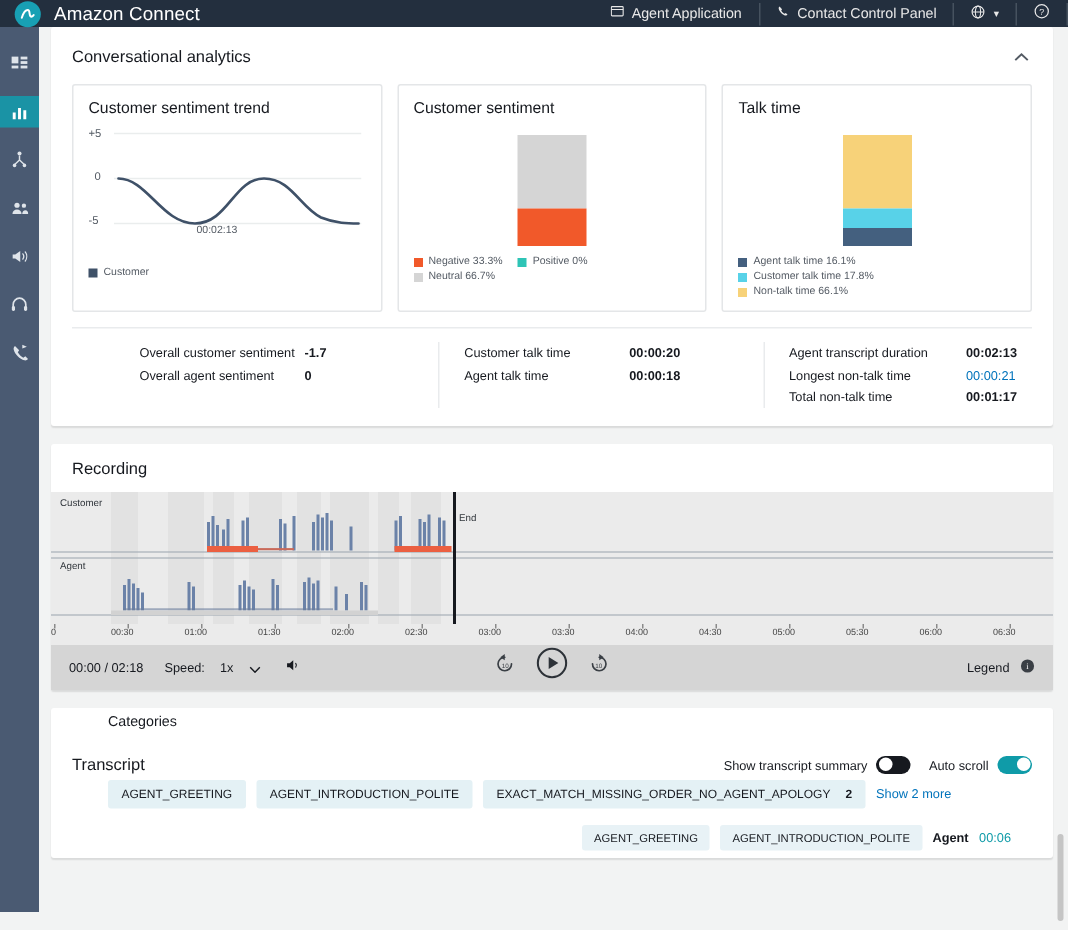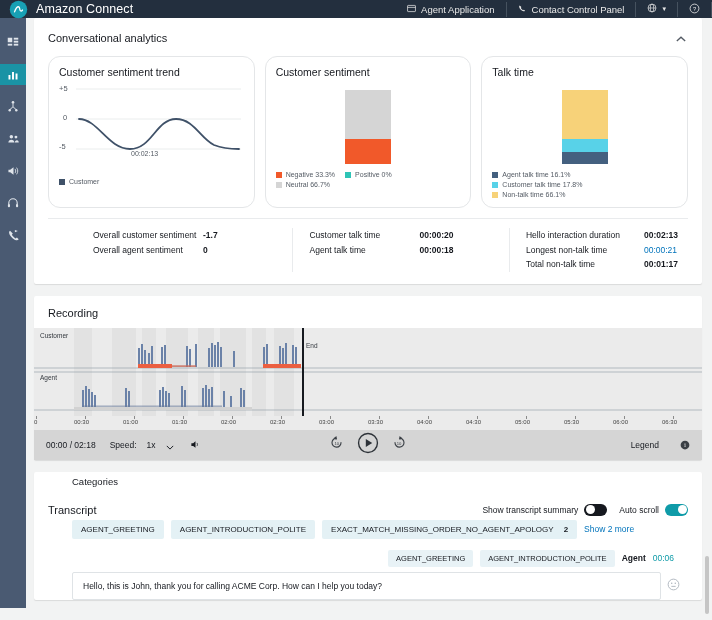--- a/index.html
+++ b/index.html
@@ -43,21 +43,21 @@
     box-shadow: 0 1px 1px rgba(0,0,0,.10);
   }
   .panel-title {
     font-size: 11px; color: #16191f; padding: 11px 14px 9px 14px; font-weight: 400;
   }
   
   #analytics-head { display: flex; align-items: center; }
   #collapse-btn { margin-left: auto; padding: 10px 16px; cursor: pointer; }
   #cards-row { display: flex; gap: 10px; padding: 0 14px 10px 14px; }
   .card {
-    flex: 1; border: 1px solid #e4e6e8; border-radius: 12px;
+    flex: 1; border: 1px solid #e4e6e8; border-radius: 2px;
     padding: 9px 10px 8px 10px; min-height: 152px; background: #fff;
   }
   .card-title { font-size: 10.5px; color: #16191f; margin-bottom: 6px; }
   
   .trend-wrap { position: relative; height: 82px; }
   .trend-label {
     position: absolute; font-size: 7.5px; color: #545b64; left: 0;
   }
   .trend-time { position: absolute; font-size: 7px; color: #545b64; }
   
@@ -88,21 +88,21 @@
   #end-label { position: absolute; font-size: 6.5px; color: #32373d; z-index: 5; }
   #controls {
     height: 30px; background: #d5d5d5; display: flex; align-items: center;
     padding: 0 12px; gap: 10px; position: relative;
   }
   .ctrl-text { font-size: 8.5px; color: #16191f; }
   #center-controls {
     position: absolute; left: 0; right: 0; display: flex;
     justify-content: center; align-items: center; gap: 13px;
   }
-  #legend-btn { margin-left: auto; display: flex; align-items: center; gap: 21px; z-index: 2; }
+  #legend-btn { margin-left: auto; display: flex; align-items: center; gap: 7px; z-index: 2; }
   
   #transcript-panel { margin-top: 12px; }
   #transcript-head { display: flex; align-items: center; padding: 11px 14px 4px 14px; }
   #toggles { margin-left: auto; display: flex; align-items: center; gap: 12px; }
   .toggle-grp { display: flex; align-items: center; gap: 6px; font-size: 8.5px; color: #16191f; }
   .toggle { width: 23px; height: 12px; border-radius: 6px; position: relative; }
   .toggle.off { background: #16191f; }
   .toggle.on { background: #0f9ba8; }
   .knob { position: absolute; width: 9px; height: 9px; border-radius: 50%; background: #fff; top: 1.5px; }
   .toggle.off .knob { left: 1.5px; }
@@ -344,21 +344,21 @@
             <span class="metric-label">Customer talk time</span>
             <span class="metric-value">00:00:20</span>
           </div>
           <div class="metric-row">
             <span class="metric-label">Agent talk time</span>
             <span class="metric-value">00:00:18</span>
           </div>
         </div>
         <div class="metric-col">
           <div class="metric-row">
-            <span class="metric-label" style="width:118px">Hello interaction duration</span>
+            <span class="metric-label" style="width:118px">Agent transcript duration</span>
             <span class="metric-value">00:02:13</span>
           </div>
           <div class="metric-row">
             <span class="metric-label" style="width:118px">Longest non-talk time</span>
             <span class="metric-value link">00:00:21</span>
           </div>
           <div class="metric-row">
             <span class="metric-label" style="width:118px">Total non-talk time</span>
             <span class="metric-value">00:01:17</span>
           </div>
@@ -555,29 +555,18 @@
         <span class="show-more">Show 2 more</span>
       </div>
 
       <div id="msg-meta">
         <span class="chip-sm">AGENT_GREETING</span>
         <span class="chip-sm">AGENT_INTRODUCTION_POLITE</span>
         <span class="speaker">Agent</span>
         <span class="msg-time">00:06</span>
       </div>
 
-      <div id="msg-row">
-        <div id="msg-bubble">Hello, this is John, thank you for calling ACME Corp. How can I help you today?</div>
-        <span>
-          <svg width="13" height="13" viewBox="0 0 16 16">
-              <circle cx="8" cy="8" r="6.6" stroke="#aab2bb" stroke-width="1.1" fill="none"></circle>
-              <circle cx="5.8" cy="6.4" r=".9" fill="#aab2bb"></circle>
-              <circle cx="10.2" cy="6.4" r=".9" fill="#aab2bb"></circle>
-              <line x1="5.4" y1="10.3" x2="10.6" y2="10.3" stroke="#aab2bb" stroke-width="1.1"></line>
-            </svg>
-        </span>
-      </div>
 
       <div id="scrollbar" style="top:556px;height:58px"></div>
     </div>
 
   </div>
 </div>
 
 </body></html>

